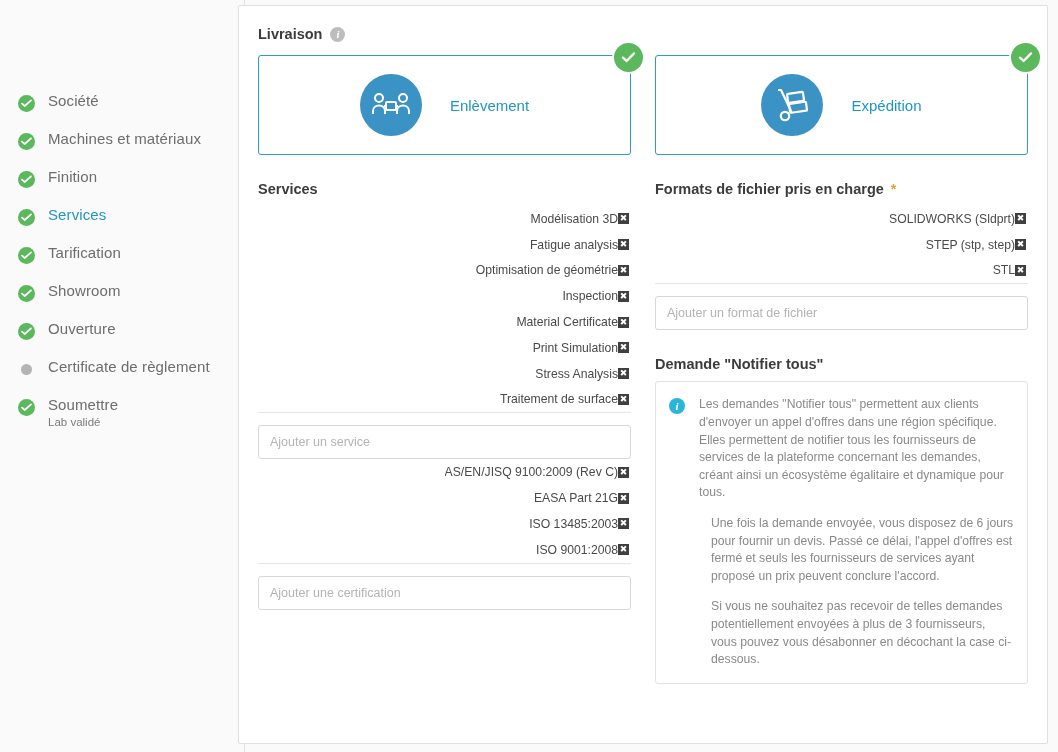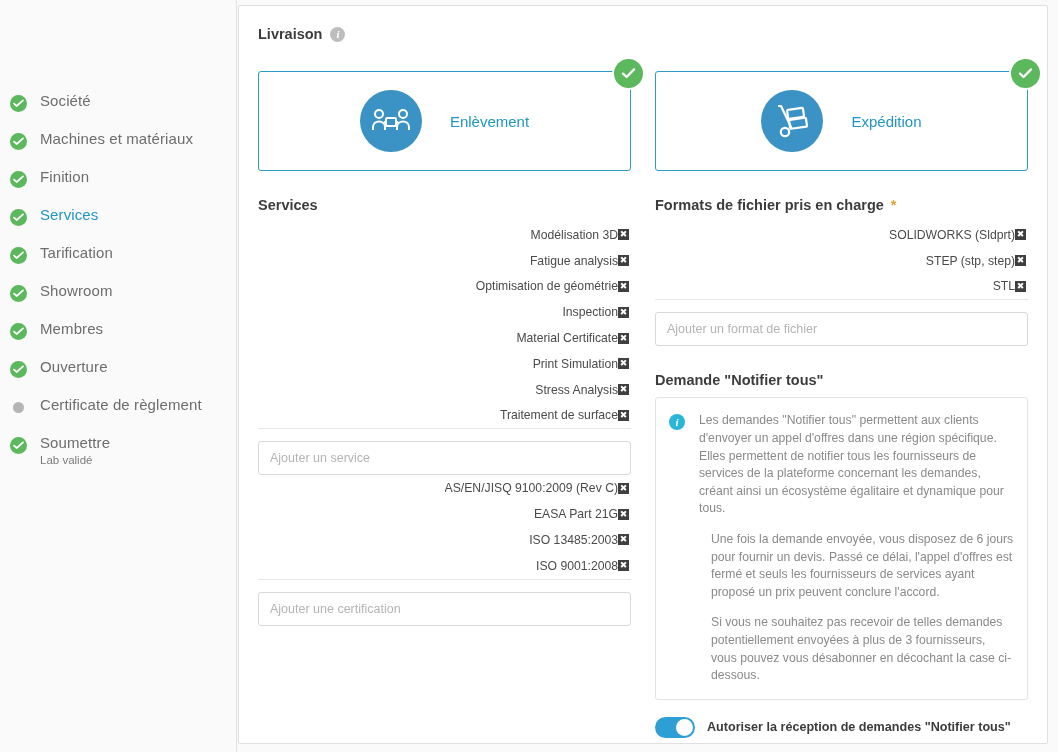--- a/index.html
+++ b/index.html
@@ -6,21 +6,21 @@
   html, body {
     width: 1058px; height: 752px;
     background: #fafafa;
     font-family: "Liberation Sans", sans-serif;
     overflow: hidden;
   }
   .page { position: relative; width: 1058px; height: 752px; }
 
   
   .sidebar {
-    position: absolute; left: 0; top: 0;
+    position: absolute; left: 8px; top: 0;
     width: 237px; height: 752px;
     background: #fafafa;
     border-right: 1px solid #e2e2e2;
     padding-top: 92px;
   }
   .step {
     display: flex; align-items: flex-start;
     height: 38px; padding-left: 10px;
     margin-bottom: 0;
   }
@@ -62,21 +62,21 @@
     width: 15px; height: 15px; border-radius: 50%;
     background: #bdbdbd; color: #ffffff;
     font-size: 11px; font-weight: bold; font-style: italic;
     font-family: "Liberation Serif", serif;
     margin-left: 8px; line-height: 1;
   }
   .req-star { color: #e0a32e; font-size: 14px; margin-left: 7px; line-height: 1; }
 
   
   .cards { display: flex; gap: 24px; }
-  .card-wrap { position: relative; flex: 1 1 0; margin-top: 16px; }
+  .card-wrap { position: relative; flex: 1 1 0; }
   .card {
     height: 100px;
     border: 1px solid #2b9cc4;
     border-radius: 3px;
     background: #fff;
     display: flex; align-items: center; justify-content: center;
     gap: 28px;
   }
   .card-icon {
     width: 62px; height: 62px; border-radius: 50%;
@@ -225,30 +225,20 @@
         </div>
       </div>
       <div class="step">
         <div class="step-icon done">
           <svg width="11" height="9" viewBox="0 0 11 9" fill="none" stroke="#ffffff" stroke-width="1.7" stroke-linecap="round" stroke-linejoin="round">
             <path d="M1 4.6L3.7 7 10 1.3"></path>
           </svg>
         </div>
         <div class="step-text">
           <div class="step-label">Showroom</div>
-        </div>
-      </div>
-      <div class="step">
-        <div class="step-icon done">
-          <svg width="11" height="9" viewBox="0 0 11 9" fill="none" stroke="#ffffff" stroke-width="1.7" stroke-linecap="round" stroke-linejoin="round">
-            <path d="M1 4.6L3.7 7 10 1.3"></path>
-          </svg>
-        </div>
-        <div class="step-text">
-          <div class="step-label">Membres</div>
         </div>
       </div>
       <div class="step">
         <div class="step-icon done">
           <svg width="11" height="9" viewBox="0 0 11 9" fill="none" stroke="#ffffff" stroke-width="1.7" stroke-linecap="round" stroke-linejoin="round">
             <path d="M1 4.6L3.7 7 10 1.3"></path>
           </svg>
         </div>
         <div class="step-text">
           <div class="step-label">Ouverture</div>
@@ -417,25 +407,19 @@
 
           <div class="infobox">
             <div class="infobox-icon">i</div>
             <div class="infobox-body" id="notify-paragraphs">
                 <p>Les demandes "Notifier tous" permettent aux clients d'envoyer un appel d'offres dans une région spécifique. Elles permettent de notifier tous les fournisseurs de services de la plateforme concernant les demandes, créant ainsi un écosystème égalitaire et dynamique pour tous.</p>
                 <p>Une fois la demande envoyée, vous disposez de 6 jours pour fournir un devis. Passé ce délai, l'appel d'offres est fermé et seuls les fournisseurs de services ayant proposé un prix peuvent conclure l'accord.</p>
                 <p>Si vous ne souhaitez pas recevoir de telles demandes potentiellement envoyées à plus de 3 fournisseurs, vous pouvez vous désabonner en décochant la case ci-dessous.</p>
               </div>
           </div>
 
-          <div class="toggle-row">
-            <div class="toggle">
-              <div class="knob"></div>
-            </div>
-            <div class="toggle-label">Autoriser la réception de demandes "Notifier tous"</div>
-          </div>
 
         </div>
       </div>
 
     </div>
   </div>
 </div>
 
 </body></html>

